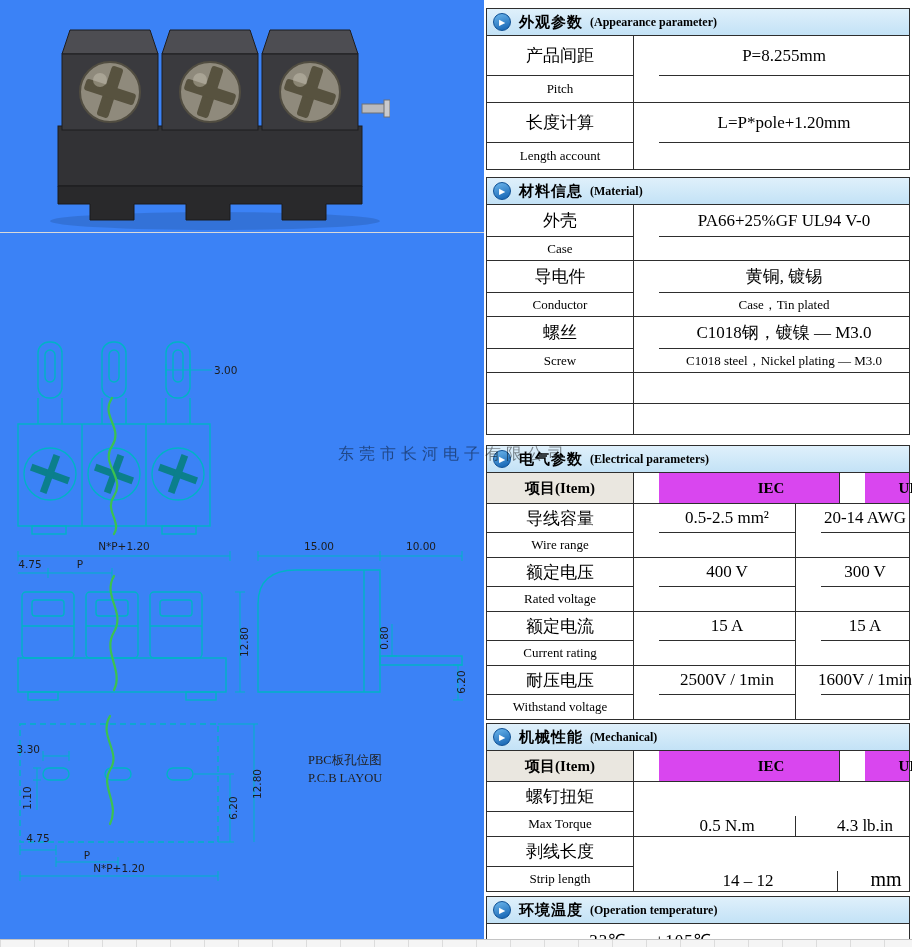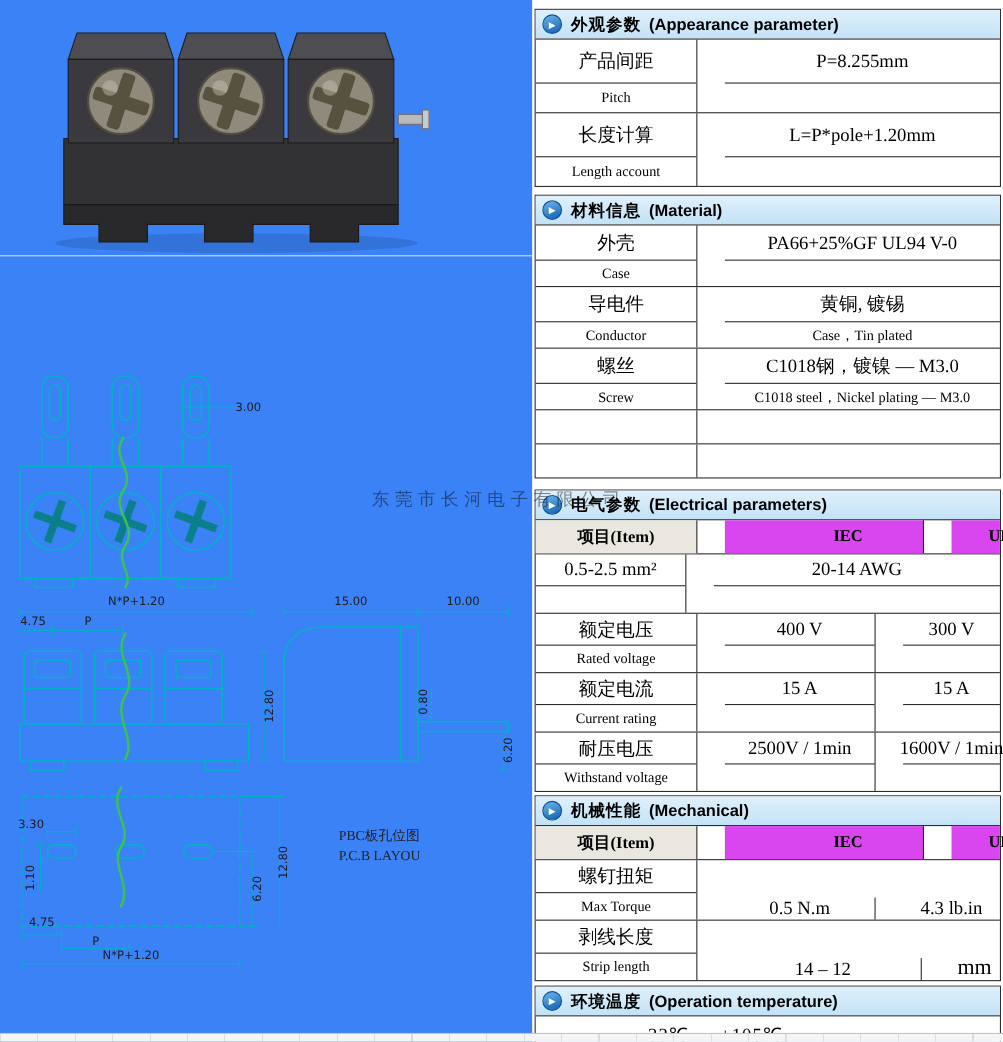--- a/index.html
+++ b/index.html
@@ -26,21 +26,21 @@
       box-sizing:border-box;padding:0 2px 0 2px;}
   .sec{border:1px solid #2e2e2e;}
   .sec-app{margin-top:8px;} .sec-mat{margin-top:7px;} .sec-ele{margin-top:10px;}
   .sec-mec{margin-top:3px;} .sec-tmp{margin-top:4px;}
   .hd{height:26px;background:linear-gradient(#dff0fb,#c3e2f6);border-bottom:1px solid #2e2e2e;
       display:flex;align-items:center;}
   .ico{width:16px;height:16px;border-radius:50%;background:linear-gradient(160deg,#6cb6ec,#1160b0);
       border:1px solid #0d4f94;color:#fff;font-size:8px;display:flex;align-items:center;justify-content:center;
       flex:none;margin:0 8px 0 6px;}
   .hcn{font-weight:bold;font-size:15px;margin-right:7px;letter-spacing:1px;}
-  .hen{font-weight:bold;font-size:15px;font-family:Liberation Sans, sans-serif;text-align:center;}
+  .hen{font-weight:bold;font-size:12px;font-family:Liberation Serif, serif;text-align:center;}
   .prow{display:flex;gap:25px;}
   .prow + .prow{border-top:1px solid #2e2e2e;align-items:flex-end;}
   .c{display:flex;flex-direction:column;min-width:0;}
   .lbl{width:146px;flex:none;border-right:1px solid #2e2e2e;}
   .mid{width:136px;flex:none;border-right:1px solid #2e2e2e;}
   .fill{flex:1;}
   .t{display:flex;align-items:center;justify-content:center;border-bottom:1px solid #2e2e2e;
      font-size:17px;white-space:nowrap;}
   .b{display:flex;align-items:center;justify-content:center;font-size:13px;white-space:nowrap;}
   .sec-app .t{height:39px;} .sec-app .b{height:26px;}
@@ -360,20 +360,24 @@
           <div class="ic">项目(Item)</div>
         </div>
       <div class="c mid">
           <div class="ic">IEC</div>
         </div>
       <div class="c fillc">
           <div class="ic">UL</div>
         </div>
     </div>
     <div class="prow">
+      <div class="c lbl">
+        <div class="t">导线容量</div>
+        <div class="b">Wire range</div>
+      </div>
       <div class="c mid">
         <div class="t">0.5-2.5 mm²</div>
         <div class="b"></div>
       </div>
       <div class="c fill">
         <div class="t">20-14 AWG</div>
         <div class="b"></div>
       </div>
     </div>
     <div class="prow">

